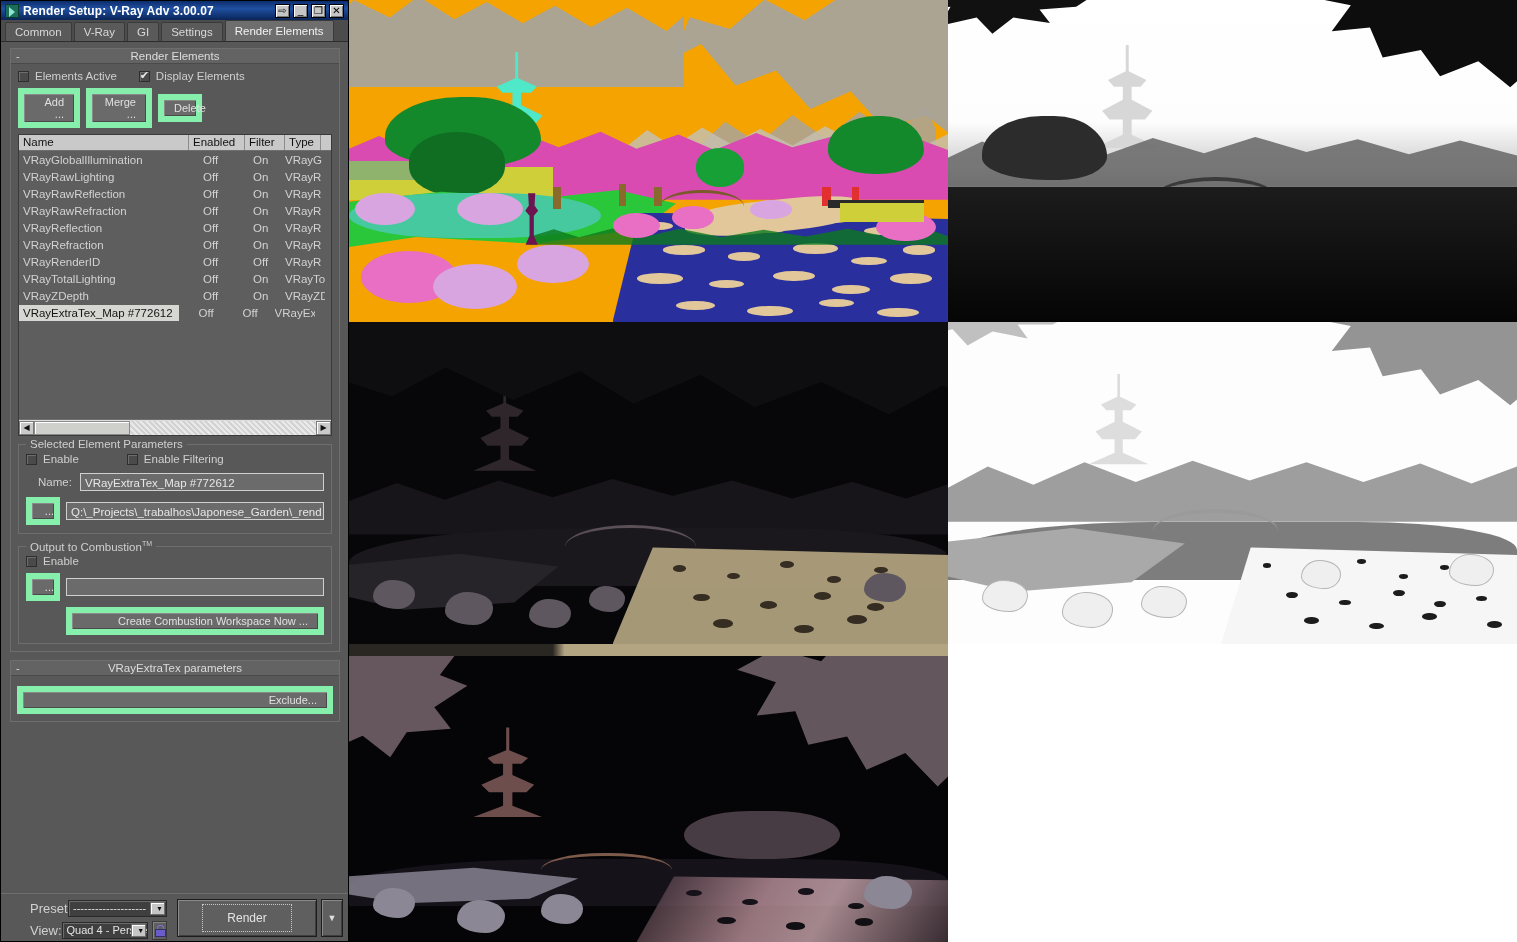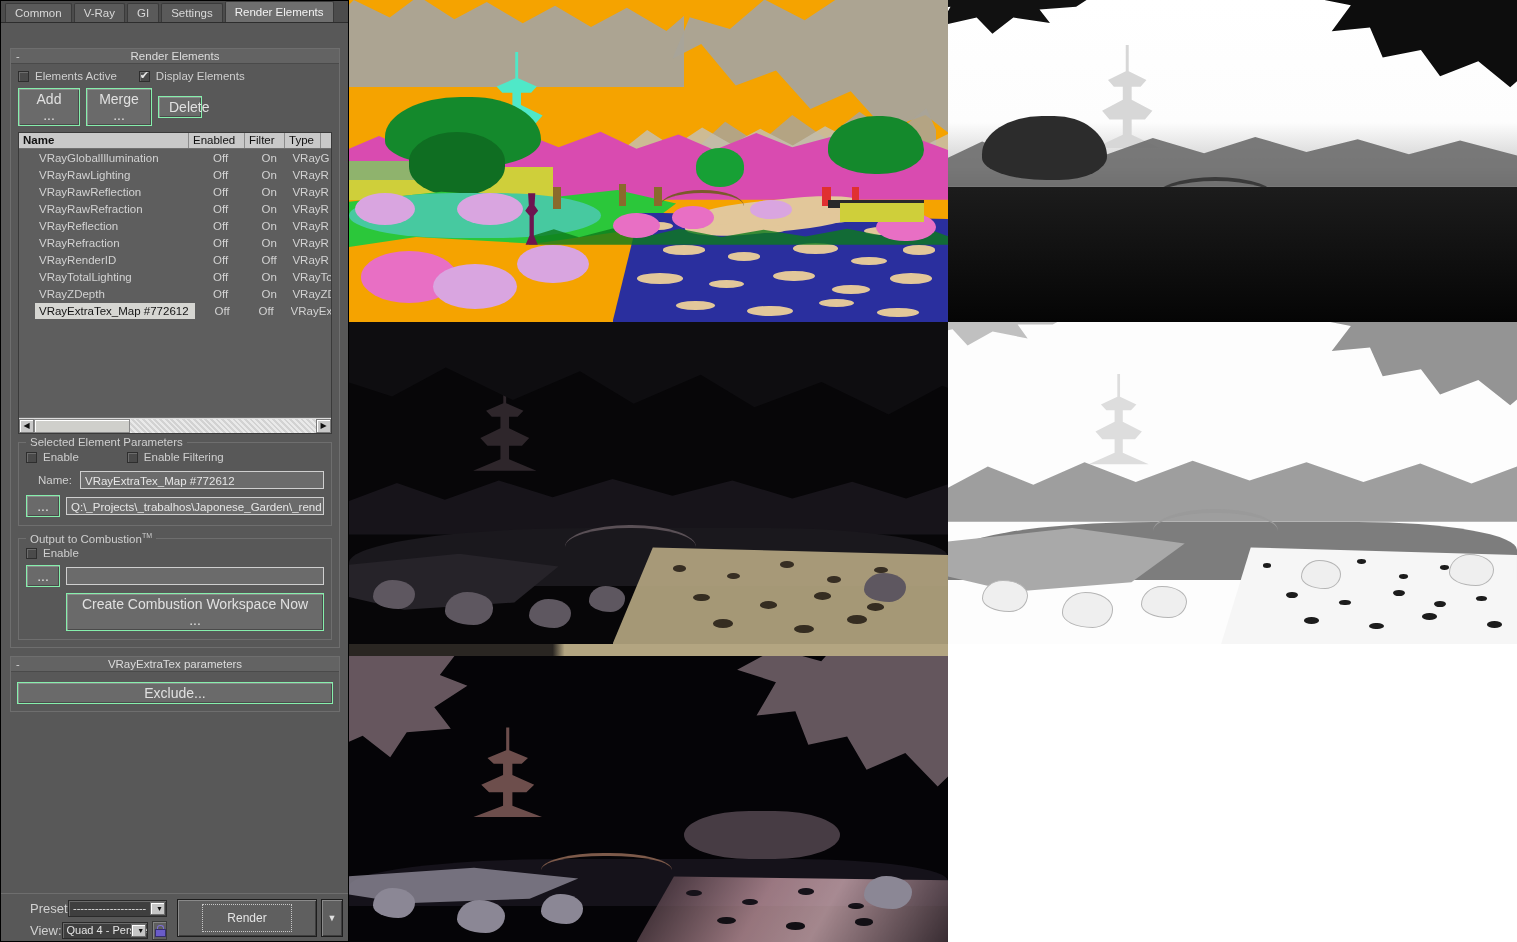--- a/index.html
+++ b/index.html
@@ -195,33 +195,33 @@
   .rollout-hd .minus { position:absolute; left:5px; color:#d5d5d5; font-size:11px; line-height:14px; }
   .rollout-hd .t { flex:1; text-align:center; color:#dcdcdc; font-size:11.5px; }
   .rollout-bd { padding:6px 7px 7px 7px; }
 
   .row { display:flex; align-items:center; }
   .cb { width:11px; height:11px; background:#4a4a4a; border:1px solid #2e2e2e;
       box-shadow: inset 1px 1px 0 #6d6d6d; position:relative; flex:none; }
   .cb.on:after { content:"✔"; position:absolute; left:0px; top:-3px; font-size:11px; color:#e8e8e8; }
   .lbl { color:#cfcfcf; font-size:11.5px; margin-left:6px; white-space:nowrap; }
 
-  .btn { background:#6a6a6a; border:1px solid #86efac;
+  .btn { background:#6a6a6a; border:6px solid #86efac;
       box-shadow: inset 1px 1px 0 #8a8a8a, inset -1px -1px 0 #4a4a4a;
-      color:#e0e0e0; font-size:14px; padding:2px 10px; text-align:center; }
+      color:#e0e0e0; font-size:11px; padding:2px 10px; text-align:right; }
 
   .list { margin-top:6px; background:#5e5e5e; border:1px solid #3a3a3a; }
   .list-hd { display:flex; height:16px; background:#c9c9c9; border-bottom:1px solid #6f6f6f; }
   .list-hd div { font-size:11.5px; color:#111; border-right:1px solid #8c8c8c;
       padding-left:4px; line-height:15px; }
-  .hc-name{ width:170px;font-weight:bold; } .hc-en{ width:56px; } .hc-fi{ width:40px; } .hc-ty{ width:36px; }
+  .hc-name{ width:170px; } .hc-en{ width:56px; } .hc-fi{ width:40px; } .hc-ty{ width:36px; }
   .list-bd { height:268px; overflow:hidden; background:#5e5e5e; position:relative; }
   .lrow { display:flex; height:17px; align-items:center; }
   .lrow div { font-size:11.5px; color:#d2d2d2; line-height:16px; }
-  .lc-name{ width:170px; padding-left:4px;margin-left:16px; } .lc-en{ width:56px; padding-left:14px; }
+  .lc-name{ width:170px; padding-left:4px; } .lc-en{ width:56px; padding-left:14px; }
   .lc-fi{ width:40px; padding-left:8px; } .lc-ty{ width:40px; overflow:hidden; white-space:nowrap;}
   .lrow.sel .lc-name { background:#d6d6d2; color:#141414; display:inline-block;
       width:auto; padding:0 6px 0 4px; margin-right:0; }
   .lrow.sel { }
   .hscroll { height:16px; background:#dcdcdc; border-top:1px solid #6f6f6f; display:flex; align-items:center; }
   .hs-arrow { width:15px; height:14px; background:#c9c9c9; border:1px solid #7a7a7a;
       box-shadow: inset 1px 1px 0 #fff; font-size:8px; text-align:center; line-height:12px; color:#111; flex:none;}
   .hs-track { flex:1; height:14px; background:
       repeating-linear-gradient(45deg,#e9e9e9 0 2px,#d2d2d2 2px 4px); position:relative; }
   .hs-thumb { position:absolute; left:0; top:0; width:96px; height:14px; background:#cfcfcb;
@@ -428,20 +428,30 @@
       <div class="e-rock" style="left:32%;top:84%;width:7%;height:10%"></div>
       <div class="e-rock" style="left:86%;top:78%;width:8%;height:11%"></div>
       <div class="e-blossomL"></div>
       <div class="e-blossomR"></div>
       <div class="e-topstrip"></div>
     </div>
   </div>
 
   <div class="dialog">
 
+    <div class="titlebar">
+      <div class="ti-ico"></div>
+      <div class="ti-title">Render Setup: V-Ray Adv 3.00.07</div>
+      <div class="ti-btns">
+        <div class="ti-btn">⇨</div>
+        <div class="ti-btn">_</div>
+        <div class="ti-btn">❐</div>
+        <div class="ti-btn">✕</div>
+      </div>
+    </div>
 
     <div class="tabbar">
       <div class="tab">Common</div>
       <div class="tab">V-Ray</div>
       <div class="tab">GI</div>
       <div class="tab">Settings</div>
       <div class="tab active">Render Elements</div>
     </div>
 
     <div class="body">

